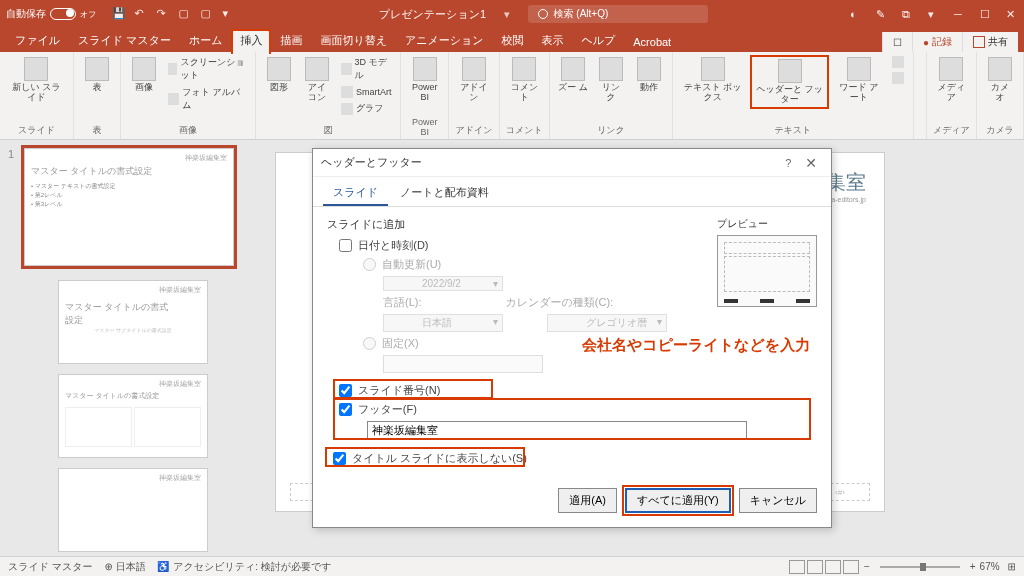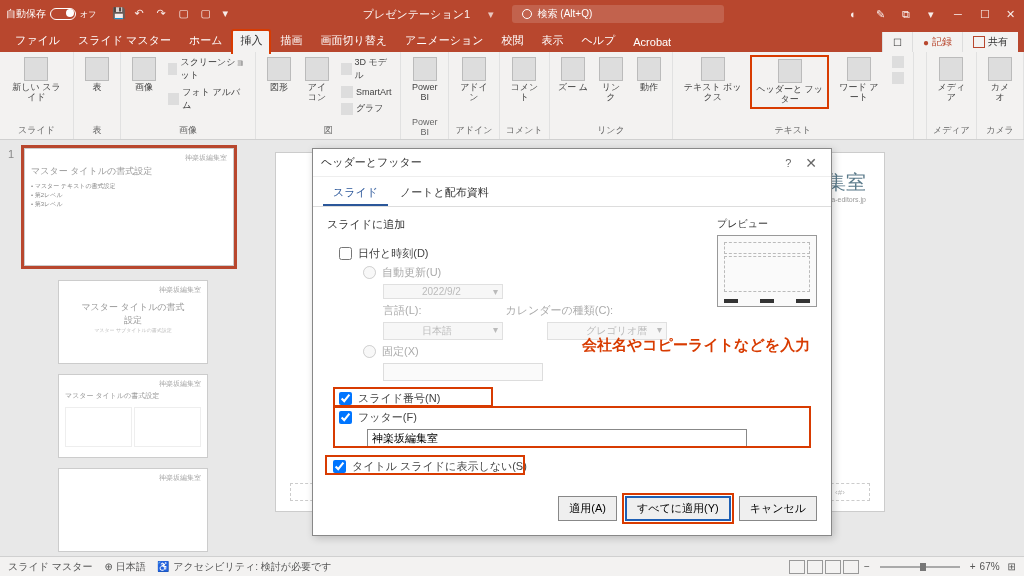--- a/index.html
+++ b/index.html
@@ -8,21 +8,21 @@
 
 .titlebar { height: 28px; background: #b8472e; display: flex; align-items: center; color: #fff; padding: 0 6px; }
 .titlebar .left { display: flex; align-items: center; gap: 10px; }
 .titlebar .autosave { font-size: 10px; display: flex; align-items: center; gap: 4px; }
 .titlebar .autosave-toggle { width: 26px; height: 12px; border: 1px solid #fff; border-radius: 6px; position: relative; }
 .titlebar .autosave-toggle::after { content: ""; position: absolute; right: 1px; top: 0px; width: 8px; height: 8px; background: #fff; border-radius: 50%; }
 .titlebar .qat { display: flex; gap: 8px; margin-left: 6px; }
 .titlebar .qat-icon { width: 14px; height: 14px; opacity: .9; }
 .titlebar .center { flex: 1; display: flex; justify-content: center; align-items: center; gap: 18px; }
 .titlebar .presname { font-size: 11px; opacity: .95; }
-.titlebar .search { background: rgba(255,255,255,.15); border-radius: 3px; padding: 2px 10px; font-size: 10px; width: 212px; display: flex; align-items: center; gap: 6px; }
+.titlebar .search { background: rgba(255,255,255,.15); border-radius: 3px; padding: 2px 10px; font-size: 10px; width: 180px; display: flex; align-items: center; gap: 6px; }
 .titlebar .search .mag { width: 10px; height: 10px; border: 1px solid #fff; border-radius: 50%; position: relative; }
 .titlebar .right { display: flex; align-items: center; gap: 14px; }
 .titlebar .wbtn { width: 12px; height: 12px; opacity: .9; }
 
 
 .tabs { height: 24px; background: #b8472e; display: flex; align-items: flex-end; padding: 0 6px; color: #fff; }
 .tab { padding: 3px 9px 4px; font-size: 11px; cursor: pointer; }
 .tab.active { background: #f3f2f1; color: #333; border-radius: 3px 3px 0 0; }
 .tab.highlight { border: 2px solid #d83b01; border-bottom: none; border-radius: 3px 3px 0 0; padding: 2px 7px 6px; margin-bottom: -2px; }
 .tabs .spacer { flex: 1; }
@@ -64,21 +64,21 @@
 
 
 .dialog { position: absolute; top: 148px; left: 312px; width: 520px; background: #fff; border: 1px solid #888; box-shadow: 2px 2px 8px rgba(0,0,0,.2); z-index: 10; font-size: 11px; color: #333; }
 .dlg-title { height: 28px; display: flex; align-items: center; padding: 0 8px; border-bottom: 1px solid #eee; }
 .dlg-title .t { flex: 1; }
 .dlg-title .close { cursor: pointer; font-size: 14px; color: #666; padding: 0 6px; }
 .dlg-tabs { display: flex; padding: 4px 10px 0; border-bottom: 1px solid #ddd; gap: 2px; }
 .dlg-tab { padding: 4px 10px; font-size: 11px; cursor: pointer; }
 .dlg-tab.active { color: #2b579a; border-bottom: 2px solid #2b579a; }
 .dlg-body { padding: 10px 14px; position: relative; min-height: 270px; }
-.dlg-section { font-size: 11px; margin-bottom: 12px; }
+.dlg-section { font-size: 11px; margin-bottom: 4px; }
 .dlg-row { display: flex; align-items: center; gap: 6px; padding: 2px 0 2px 12px; color: #444; }
 .dlg-row.disabled { color: #aaa; }
 .dlg-row input[type=checkbox], .dlg-row input[type=radio] { margin: 0; }
 .dlg-indent { margin-left: 24px; }
 .dlg-select { border: 1px solid #ccc; background: #f7f7f7; padding: 1px 4px; font-size: 10px; width: 120px; display: inline-flex; justify-content: space-between; }
 .dlg-select.disabled { color: #bbb; border-color: #e0e0e0; padding-left: 38px; }
 .dlg-input { border: 1px solid #888; padding: 2px 4px; font-size: 11px; width: 380px; }
 .dlg-preview { position: absolute; top: 10px; right: 14px; width: 100px; }
 .dlg-preview .plabel { font-size: 10px; margin-bottom: 4px; }
 .dlg-preview .pbox { width: 100px; height: 72px; border: 1px solid #999; position: relative; background: #fafafa; }
@@ -318,21 +318,21 @@
       <div class="thumb selected">
         <div class="tlogo">神楽坂編集室</div>
         <div class="ttitle">マスター タイトルの書式設定</div>
         <div style="font-size:6px;white-space:pre-line;margin-top:4px">• マスター テキストの書式設定
   • 第2レベル
     • 第3レベル</div>
       </div>
     </div>
     <div class="thumb sub">
       <div class="tlogo">神楽坂編集室</div>
-      <div class="ttitle" style="text-align:center;margin-top:14px;white-space:pre-line">マスター タイトルの書式
+      <div class="ttitle" style="margin-top:14px;white-space:pre-line">マスター タイトルの書式
 設定</div>
       <div style="font-size:5px;text-align:center;color:#bbb">マスター サブタイトルの書式設定</div>
     </div>
     <div class="thumb sub" style="margin-top:10px">
       <div class="tlogo">神楽坂編集室</div>
       <div class="ttitle" style="font-size:7px">マスター タイトルの書式設定</div>
       <div style="display:flex;gap:2px;margin-top:6px">
         <div style="flex:1;height:40px;border:1px solid #eee"></div>
         <div style="flex:1;height:40px;border:1px solid #eee"></div>
       </div>

